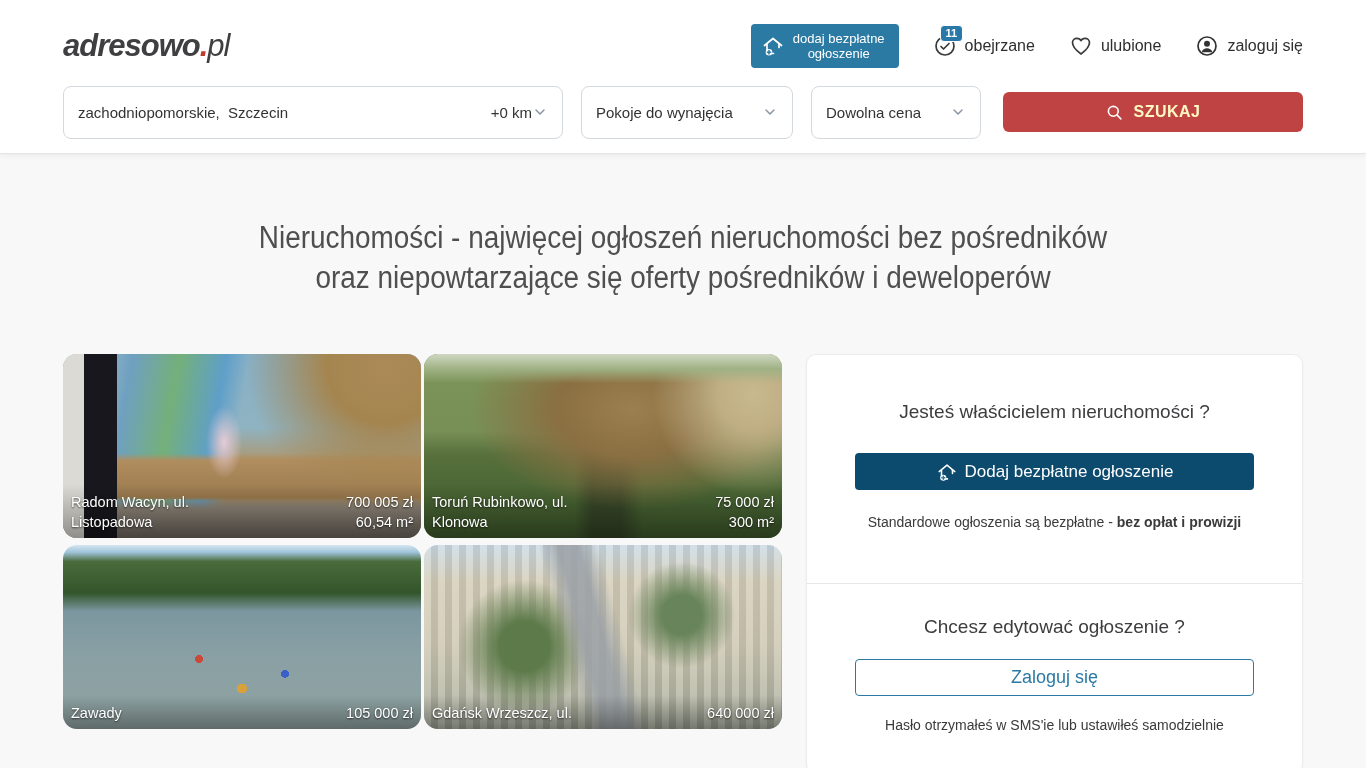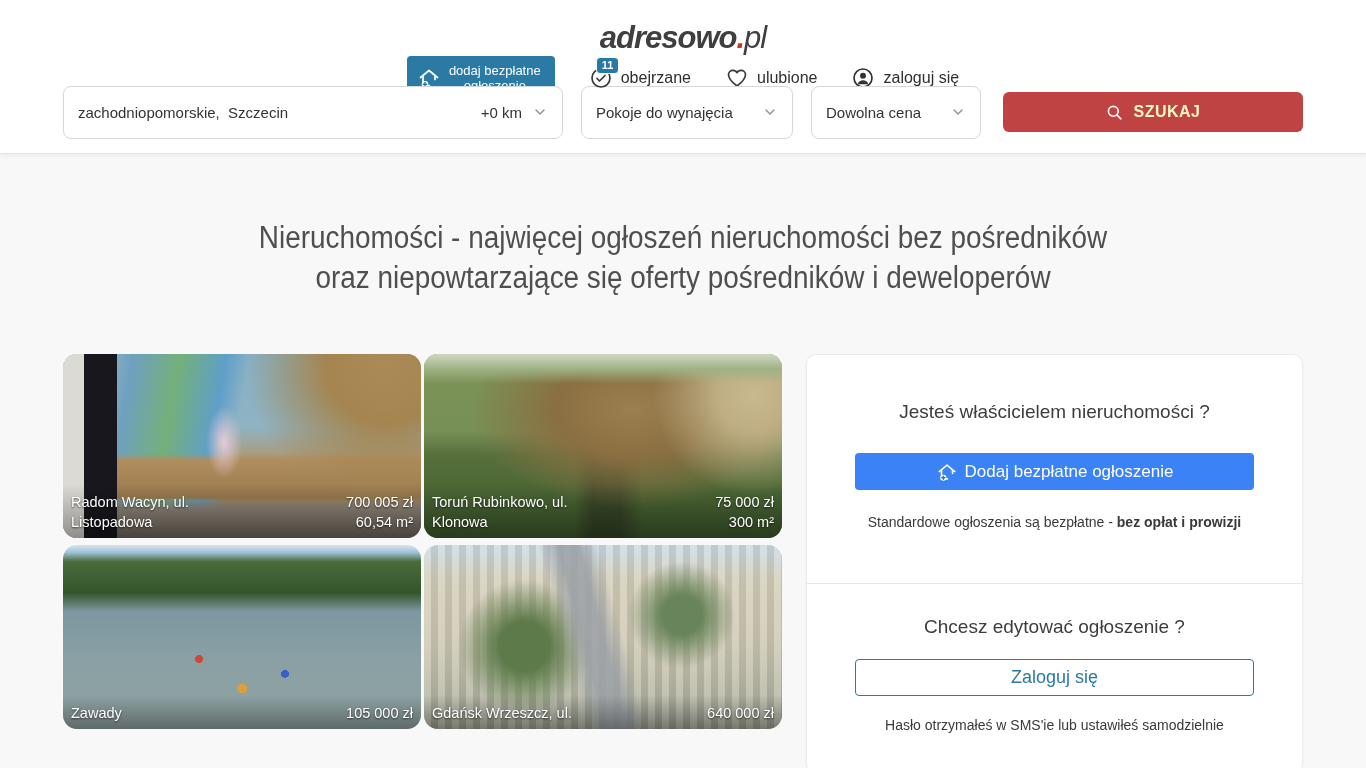--- a/index.html
+++ b/index.html
@@ -11,21 +11,21 @@
   }
   .inner { width:1240px; margin:0 auto; }
 
   
   .site-header {
     background:#fff;
     border-bottom:1px solid #e4e4e6;
     box-shadow:0 2px 5px rgba(0,0,0,.05);
     padding:20px 0 20px 0;
   }
-  .top-row { display:flex; align-items:center; justify-content:space-between; height:52px;flex-direction:column; }
+  .top-row { display:flex; align-items:center; justify-content:space-between; height:52px; }
   .logo { font-size:31px; font-style:italic; letter-spacing:-1px; color:#3f3f41; cursor:pointer; }
   .logo .b { font-weight:700; }
   .logo .dot { color:#c0392b; font-weight:700; }
   .logo .tld { font-weight:400; }
 
   .header-actions { display:flex; align-items:center; gap:34px; }
   .add-btn {
     display:flex; align-items:center; gap:8px;
     background:#2b7aa3; color:#fff; border:none; border-radius:4px;
     padding:7px 14px 7px 10px; cursor:pointer; text-align:center;
@@ -42,21 +42,21 @@
 
   
   .search-row { display:flex; align-items:center; margin-top:19px; height:42px; }
   .field {
     background:#fff; border:1px solid #d3d8dd; border-radius:8px;
     height:53px; display:flex; align-items:center; padding:0 14px;
     font-size:15px; color:#333; cursor:pointer;
   }
   .loc-field { width:500px; justify-content:space-between; cursor:text; }
   .loc-value { white-space:pre; }
-  .radius { display:flex; align-items:flex-start; gap:10px; cursor:pointer; color:#333; }
+  .radius { display:flex; align-items:flex-start; cursor:pointer; color:#333; }
   .sel-cat { width:212px; margin-left:18px; justify-content:space-between; }
   .sel-price { width:170px; margin-left:18px; justify-content:space-between; }
   .search-btn {
     margin-left:22px; width:300px; height:40px;
     background:#c04343; color:#fef9c3; border:none; border-radius:6px;
     font-size:16px; font-weight:700; letter-spacing:.5px;
     display:flex; align-items:center; justify-content:center; gap:9px; cursor:pointer;
     font-family:"Liberation Sans", sans-serif;
   }
 
@@ -120,21 +120,21 @@
   .sidebar-card {
     flex:1; background:#fff; border:1px solid #ececee; border-radius:10px;
     box-shadow:0 1px 3px rgba(0,0,0,.04);
   }
   .side-section-1 { padding:46px 48px 53px; text-align:center; }
   .side-section-2 { padding:32px 48px 40px; text-align:center; }
   .side-title { font-size:19px; font-weight:400; color:#3d3d3f; }
   .side-section-1 .side-title { margin-bottom:30px; }
   .side-section-2 .side-title { margin-bottom:21px; }
   .side-btn-teal {
-    width:100%; height:37px; background:#3b82f6; color:#fff; border:none; border-radius:4px;
+    width:100%; height:37px; background:#0c4a6e; color:#fff; border:none; border-radius:4px;
     font-size:17px; display:flex; align-items:center; justify-content:center; gap:7px; cursor:pointer;
     font-family:"Liberation Sans", sans-serif;
   }
   .side-btn-outline {
     width:100%; height:37px; background:#fff; color:#2b7aa3;
     border:1px solid #2b7aa3; border-radius:4px;
     font-size:18px; display:flex; align-items:center; justify-content:center; cursor:pointer;
     font-family:"Liberation Sans", sans-serif;
   }
   .side-note { margin-top:24px; font-size:14px; color:#3a3a3a; }

